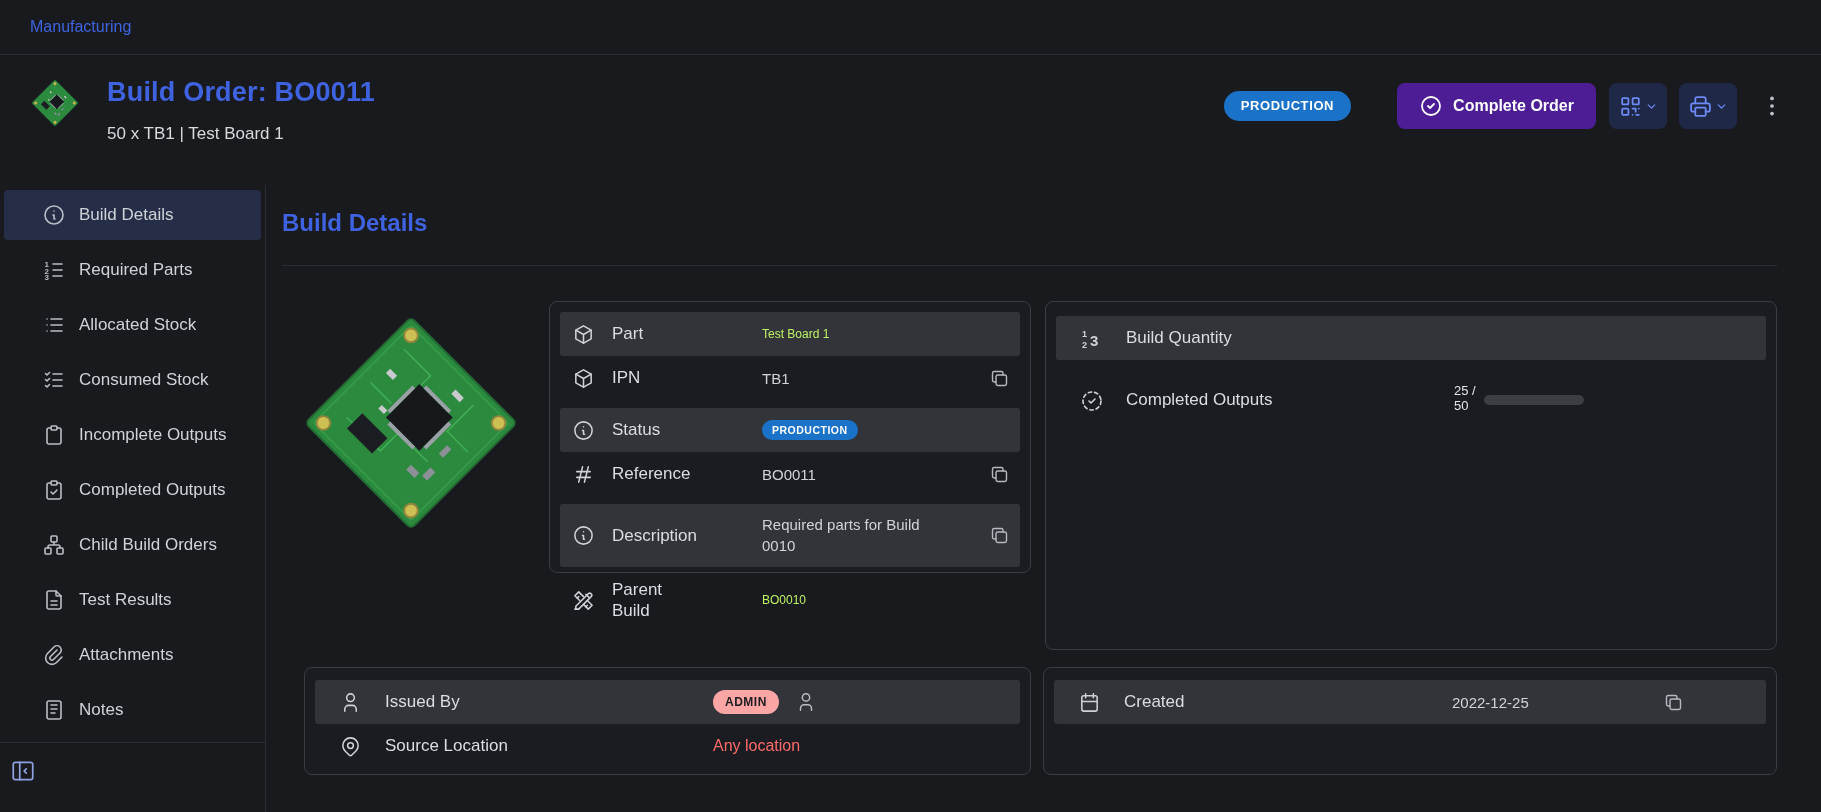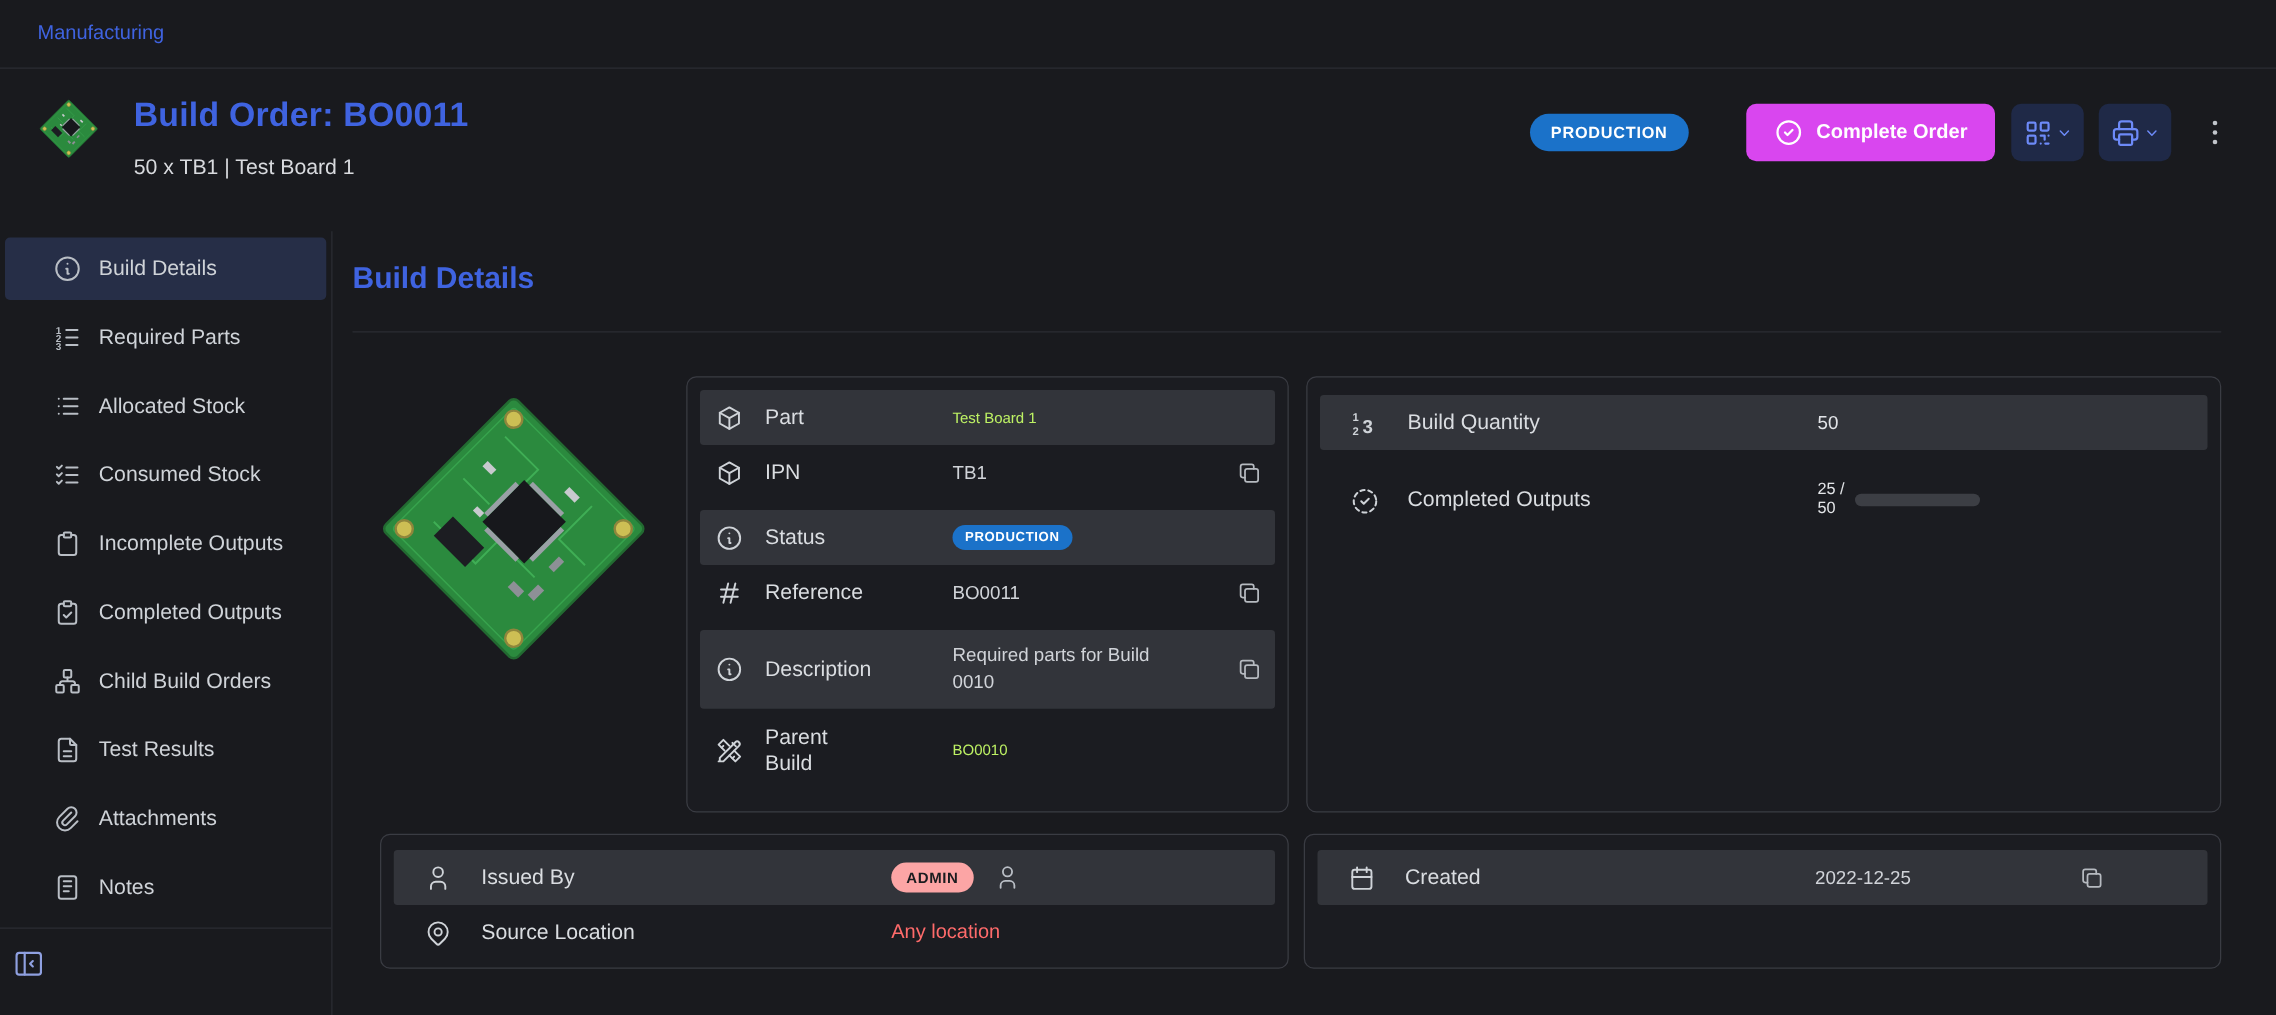--- a/index.html
+++ b/index.html
@@ -26,21 +26,21 @@
            flex:0 0 auto; cursor:pointer; }
   .thumb svg { width:52px; height:52px; }
   .titles { display:flex; flex-direction:column; }
   .title { color:#3f63e0; font-size:27px; font-weight:bold; letter-spacing:.2px; }
   .subtitle { color:#d8dade; font-size:17px; margin-top:16px; }
 
   .actions { margin-left:auto; display:flex; align-items:center; margin-top:6px; }
   .status-badge { background:#1b72c9; color:#fff; font-size:13px; font-weight:bold;
                   letter-spacing:.6px; height:30px; line-height:30px; padding:0 17px;
                   border-radius:15px; margin-right:46px; }
-  .btn-complete { background:#d946ef; color:#fff; height:46px; border-radius:8px;
+  .btn-complete { background:#4c1d95; color:#fff; height:46px; border-radius:8px;
                   display:flex; align-items:center; gap:10px; padding:0 22px;
                   font-size:16px; font-weight:bold; margin-right:13px; }
   .btn-complete .icon { color:#fff; }
   .btn-tool { background:#1f2947; height:46px; width:58px; border-radius:8px;
               display:flex; align-items:center; justify-content:center; gap:2px;
               color:#6d8af8; margin-right:12px; }
   .btn-dots { color:#c1c5cb; width:34px; height:46px; display:flex; align-items:center;
               justify-content:center; margin-left:6px; }
 
   
@@ -59,21 +59,21 @@
 
   .main { flex:1; padding:24px 44px 0 16px; }
   .section-heading { color:#3f63e0; font-size:24px; font-weight:bold; }
   .main-hr { height:1px; background:#2b2d33; margin-top:28px; }
 
   .row1 { display:flex; margin-top:35px; align-items:flex-start; }
   .pcb-box { width:236px; height:236px; margin-left:11px; margin-top:4px; flex:0 0 auto; cursor:pointer; }
   .pcb-box svg { width:236px; height:236px; }
 
   .panel { border:1px solid #3a3c43; border-radius:8px; background:#1b1c21; padding:10px; }
-  .details-panel { width:482px; height:349px; margin-left:20px; flex:0 0 auto; }
+  .details-panel { width:482px; height:272px; margin-left:20px; flex:0 0 auto; }
   .qty-panel { flex:1; height:349px; margin-left:14px; padding-top:14px; }
 
   .row2 { display:flex; margin-top:17px; }
   .issue-panel { width:727px; height:108px; margin-left:22px; flex:0 0 auto; padding-top:12px; }
   .created-panel { flex:1; height:108px; margin-left:12px; padding-top:12px; }
 
   
   .drow { display:flex; align-items:center; min-height:44px; padding-left:12px; border-radius:3px; }
   .drow.light { background:#32343a; }
   .drow.gap-after { margin-bottom:8px; }
@@ -449,23 +449,20 @@
       <section class="panel qty-panel">
         <div class="drow wrow light">
           <span class="ricon"><span class="icon">
             <svg width="24" height="24" viewBox="0 0 24 24" fill="currentColor">
                   <text x="2" y="10" font-size="9" font-weight="bold">1</text>
                   <text x="2" y="21" font-size="9" font-weight="bold">2</text>
                   <text x="10" y="19" font-size="15" font-weight="bold">3</text>
                 </svg>
           </span></span>
           <span class="dlbl">Build Quantity</span>
-          <span class="dval">
-              <span class="num-val">50</span>
-            </span>
         </div>
 
         <div class="drow wrow completed-row">
           <span class="ricon"><span class="icon">
             <svg width="24" height="24" viewBox="0 0 24 24" fill="none" stroke="currentColor" stroke-width="1.6" stroke-linecap="round" stroke-linejoin="round">
                   <circle cx="12" cy="12" r="9" stroke-dasharray="3.4 3"></circle>
                   <path d="M9 12l2 2 4-4"></path>
                 </svg>
           </span></span>
           <span class="dlbl">Completed Outputs</span>

